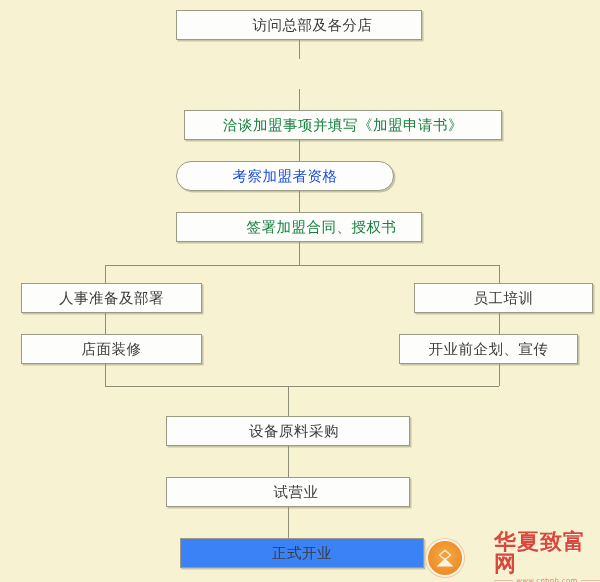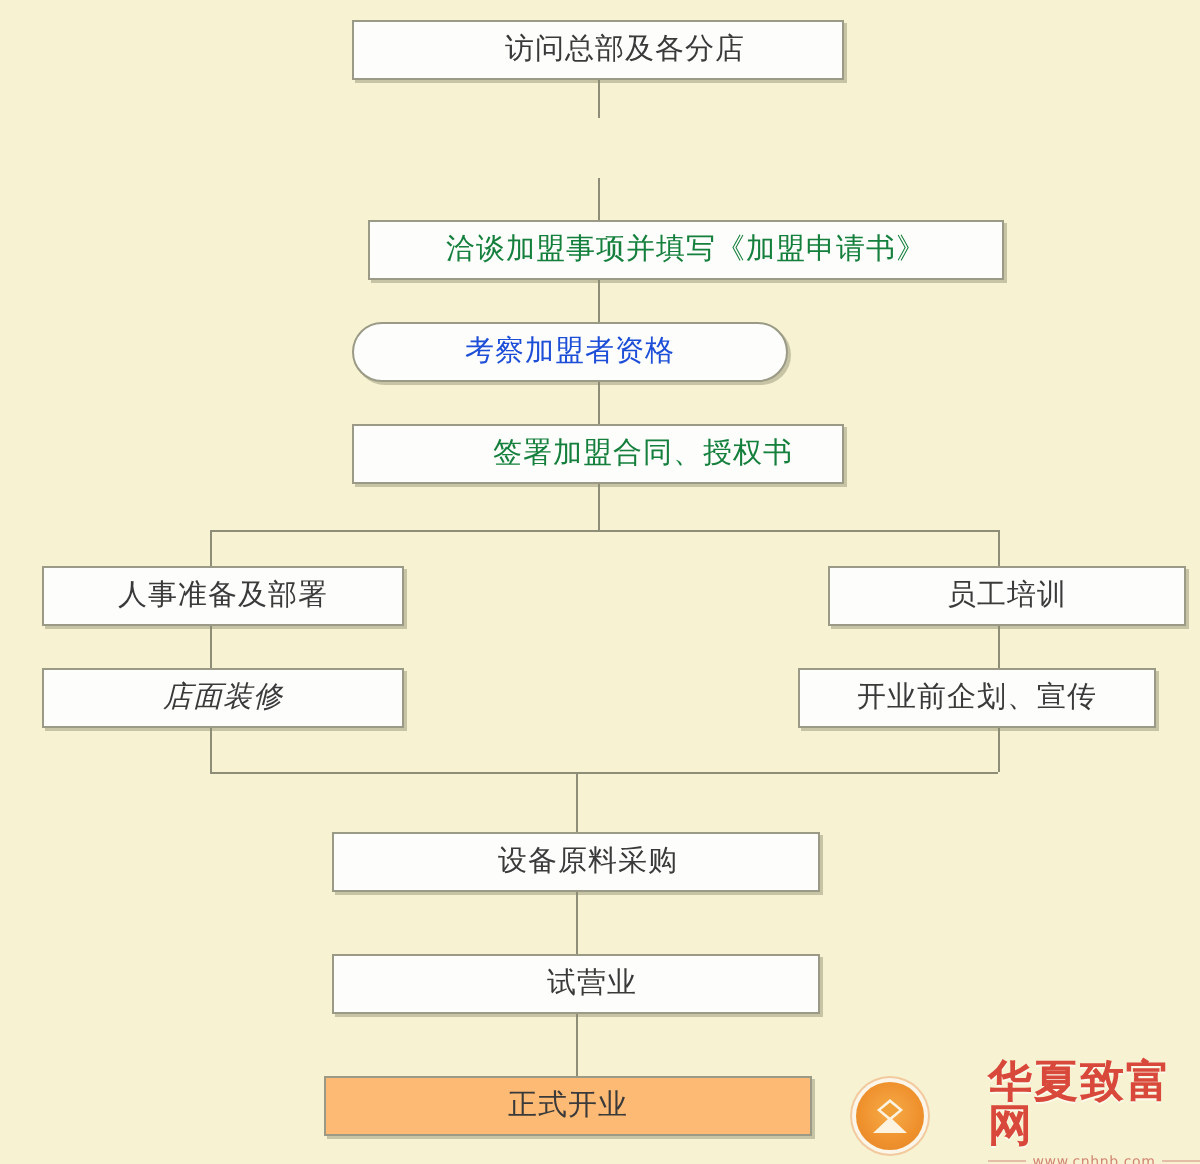--- a/index.html
+++ b/index.html
@@ -119,25 +119,25 @@
     <div class="line-h" style="left: 105px; top: 386px; width: 394px; background: rgb(141, 141, 120);"></div>
     <div class="line-v" style="left: 288px; top: 386px; height: 30px; background: rgb(141, 141, 120);"></div>
     <div class="line-v" style="left: 288px; top: 446px; height: 31px; background: rgb(141, 141, 120);"></div>
     <div class="line-v" style="left: 288px; top: 507px; height: 31px; background: rgb(141, 141, 120);"></div>
     <div class="node" style="left: 176px; top: 10px; width: 246px; height: 30px; background: rgb(253, 253, 251); border-color: rgb(154, 154, 134); color: rgb(58, 58, 58); padding-left: 27px;">访问总部及各分店</div>
     <div class="node" style="left: 140px; top: 110px; width: 318px; height: 30px; background: rgb(253, 253, 251); border-color: rgb(154, 154, 134); color: #15803d; margin-left: 44px;">洽谈加盟事项并填写《加盟申请书》</div>
     <div class="node" style="left: 176px; top: 161px; width: 218px; height: 30px; background: rgb(253, 253, 251); border-color: rgb(154, 154, 134); color: #1d4ed8; border-radius: 15px;">考察加盟者资格</div>
     <div class="node" style="left: 176px; top: 212px; width: 246px; height: 30px; background: rgb(253, 253, 251); border-color: rgb(154, 154, 134); color: #15803d; padding-left: 45px;">签署加盟合同、授权书</div>
     <div class="node" style="left: 21px; top: 283px; width: 181px; height: 30px; background: rgb(253, 253, 251); border-color: rgb(154, 154, 134); color: rgb(58, 58, 58);">人事准备及部署</div>
     <div class="node" style="left: 399px; top: 283px; width: 179px; height: 30px; background: rgb(253, 253, 251); border-color: rgb(154, 154, 134); color: rgb(58, 58, 58); margin-left: 15px;">员工培训</div>
-    <div class="node" style="left: 21px; top: 334px; width: 181px; height: 30px; background: rgb(253, 253, 251); border-color: rgb(154, 154, 134); color: rgb(58, 58, 58); font-style: italic;">店面装修</div>
+    <div class="node" style="left: 21px; top: 334px; width: 181px; height: 30px; background: rgb(253, 253, 251); border-color: rgb(154, 154, 134); color: rgb(58, 58, 58);">店面装修</div>
     <div class="node" style="left: 399px; top: 334px; width: 179px; height: 30px; background: rgb(253, 253, 251); border-color: rgb(154, 154, 134); color: rgb(58, 58, 58);">开业前企划、宣传</div>
     <div class="node" style="left: 166px; top: 416px; width: 244px; height: 30px; background: rgb(253, 253, 251); border-color: rgb(154, 154, 134); color: rgb(58, 58, 58); padding-left: 12px;">设备原料采购</div>
     <div class="node" style="left: 166px; top: 477px; width: 244px; height: 30px; background: rgb(253, 253, 251); border-color: rgb(154, 154, 134); color: rgb(58, 58, 58); padding-left: 16px;">试营业</div>
-    <div class="node" style="left: 162px; top: 538px; width: 244px; height: 30px; background: #fdba74; border-color: rgb(154, 154, 134); color: rgb(58, 58, 58);">正式开业</div>
+    <div class="node" style="left: 180px; top: 538px; width: 244px; height: 30px; background: #3b82f6; border-color: rgb(154, 154, 134); color: rgb(58, 58, 58);">正式开业</div>
   </div>
 
 <div id="watermark" style="left: 428px; top: 531px; gap: 32px;">
   <div id="wm-badge">
     <svg width="34" height="34" viewBox="0 0 34 34" aria-hidden="true">
       <path d="M17 8.5 L23.5 14 L17 19.5 L10.5 14 Z" fill="#fdf3e2"></path>
       <path d="M17 10.2 L21.6 14 L17 17.8 L12.4 14 Z" fill="#f19a2c"></path>
       <path d="M8.5 25.5 L17 17.5 L25.5 25.5 Z" fill="#fdf3e2"></path>
     </svg>
   </div>

